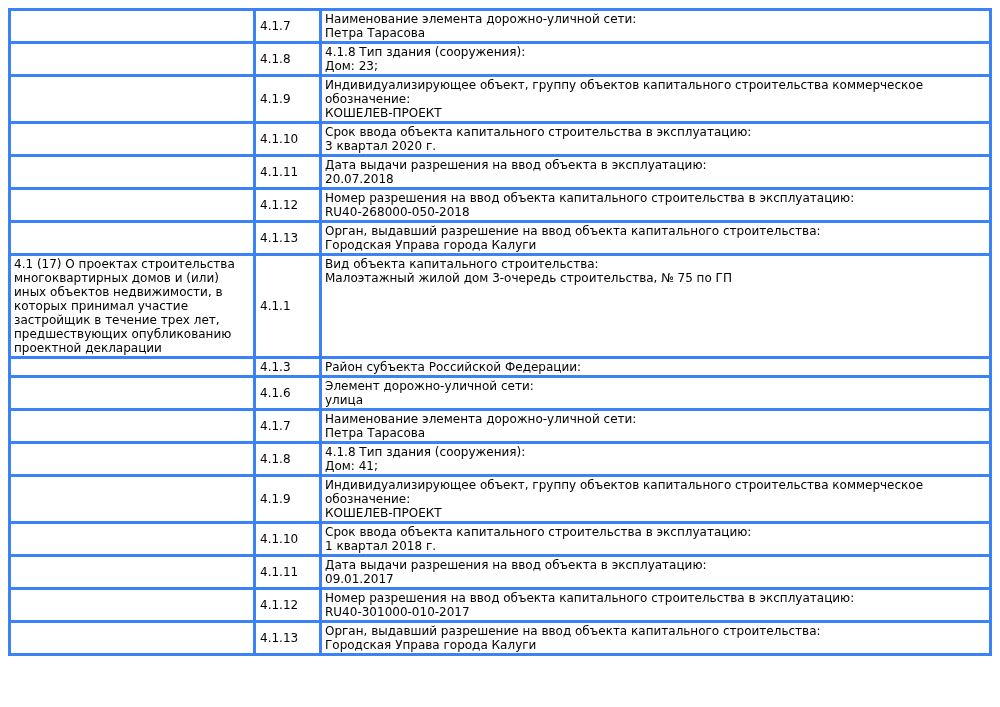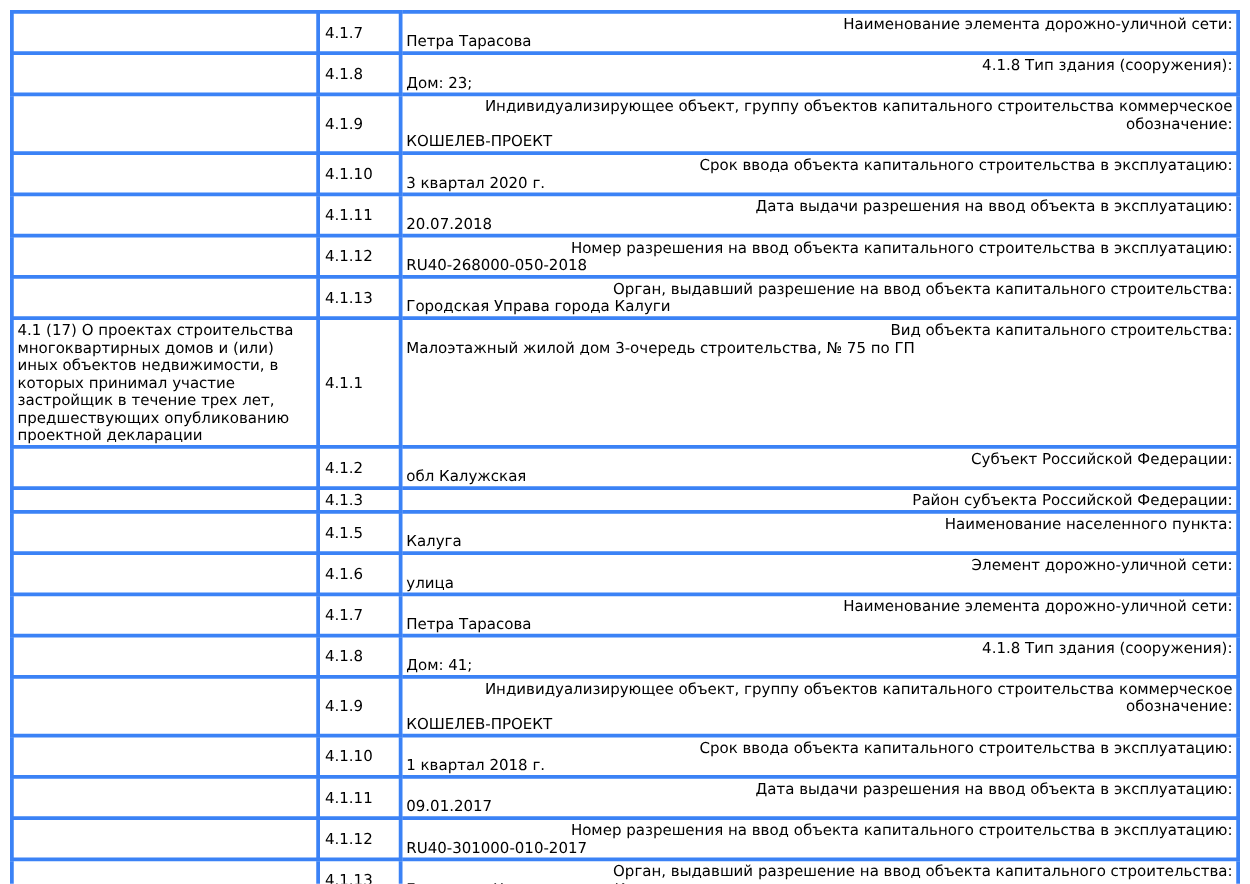--- a/index.html
+++ b/index.html
@@ -40,21 +40,20 @@
   }
   td.col-code {
     vertical-align: middle;
     padding-left: 4px;
   }
   td.col-content {
     vertical-align: top;
   }
   .label {
     font-weight: normal;
-    text-align: right;
   }
   .value {
     font-weight: normal;
   }
   .section-text {
     display: block;
   }
 </style>
 </head>
 <body>
@@ -128,39 +127,23 @@
             <span class="section-text">4.1 (17) О проектах строительства многоквартирных домов и (или) иных объектов недвижимости, в которых принимал участие застройщик в течение трех лет, предшествующих опубликованию проектной декларации</span>
           </td>
           <td class="col-code"><span>4.1.1</span></td>
           <td class="col-content">
             <div class="label">Вид объекта капитального строительства:</div>
             <div class="value">Малоэтажный жилой дом 3-очередь строительства, № 75 по ГП</div>
           </td>
         </tr>
         <tr>
           <td class="col-section"></td>
-          <td class="col-code"><span>4.1.2</span></td>
-          <td class="col-content">
-            <div class="label">Субъект Российской Федерации:</div>
-            <div class="value">обл Калужская</div>
-          </td>
-        </tr>
-        <tr>
-          <td class="col-section"></td>
           <td class="col-code"><span>4.1.3</span></td>
           <td class="col-content">
             <div class="label">Район субъекта Российской Федерации:</div>
-          </td>
-        </tr>
-        <tr>
-          <td class="col-section"></td>
-          <td class="col-code"><span>4.1.5</span></td>
-          <td class="col-content">
-            <div class="label">Наименование населенного пункта:</div>
-            <div class="value">Калуга</div>
           </td>
         </tr>
         <tr>
           <td class="col-section"></td>
           <td class="col-code"><span>4.1.6</span></td>
           <td class="col-content">
             <div class="label">Элемент дорожно-уличной сети:</div>
             <div class="value">улица</div>
           </td>
         </tr>

